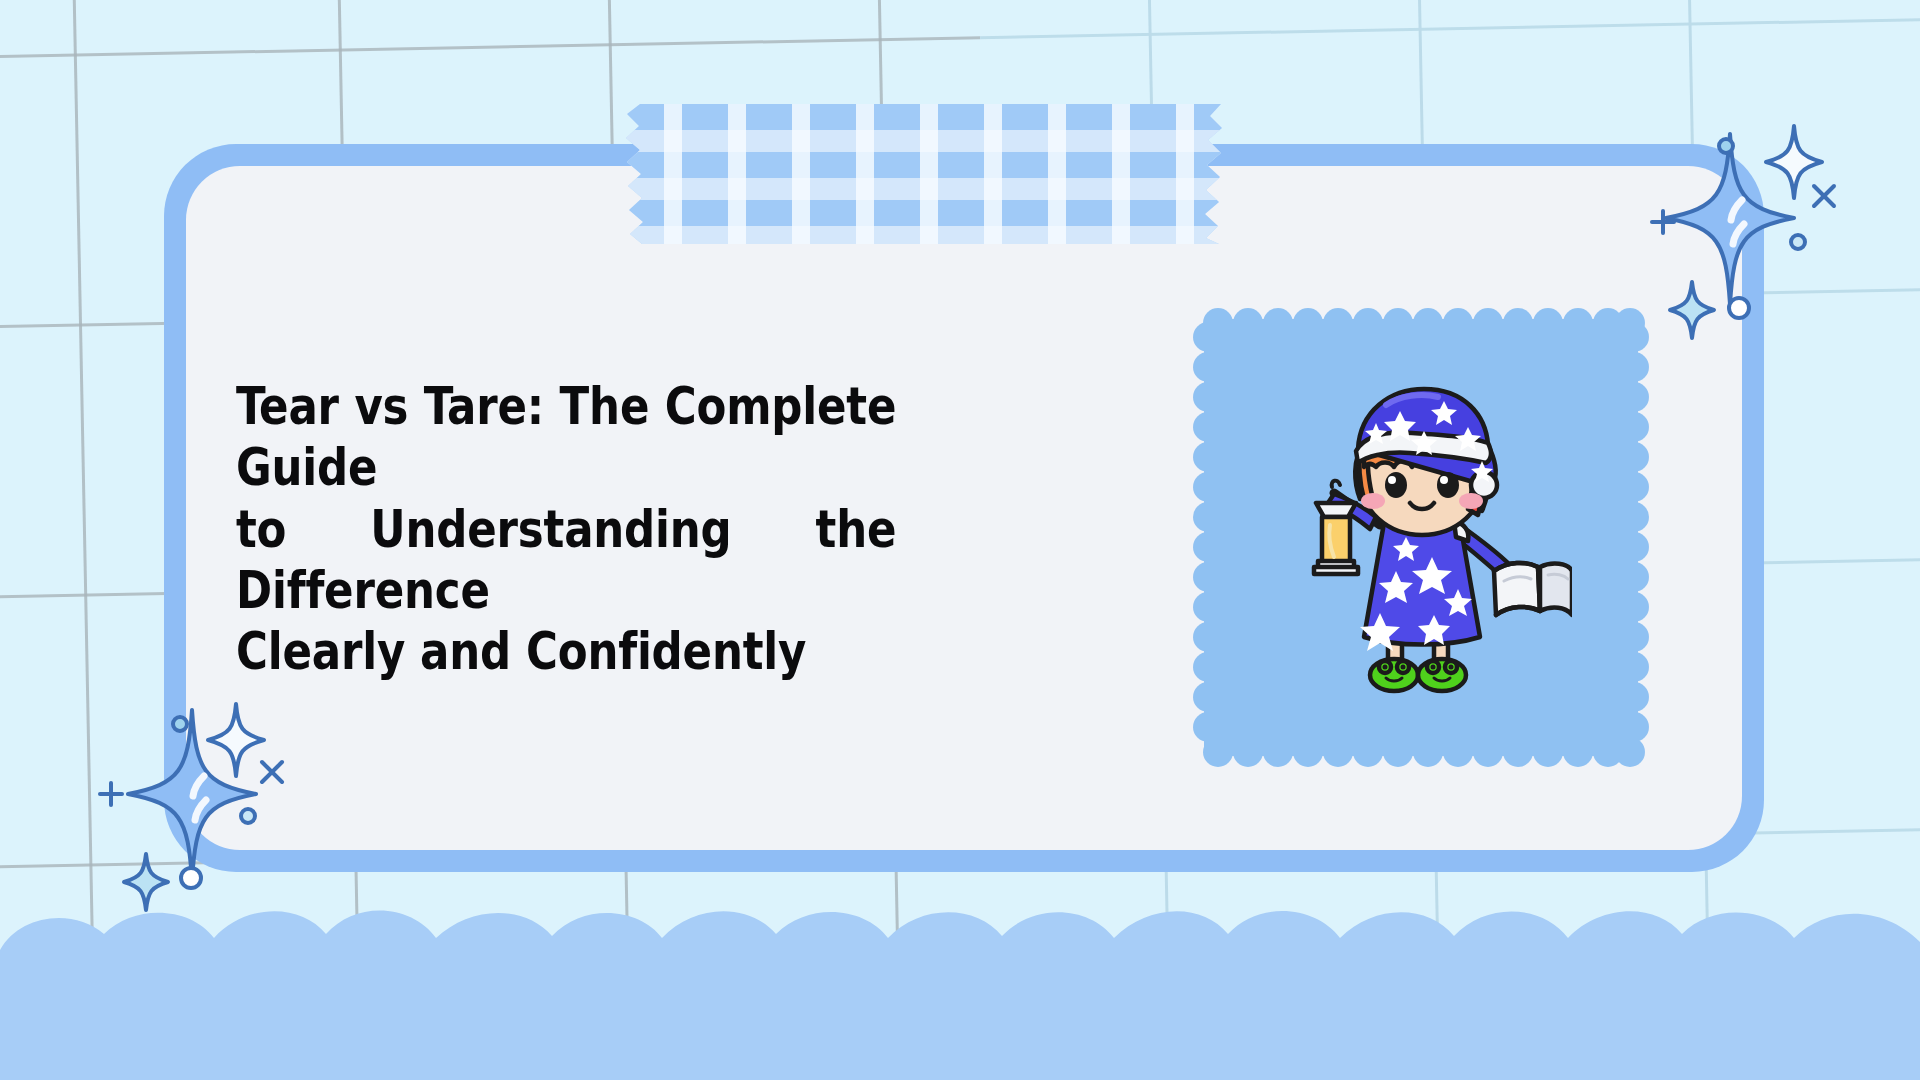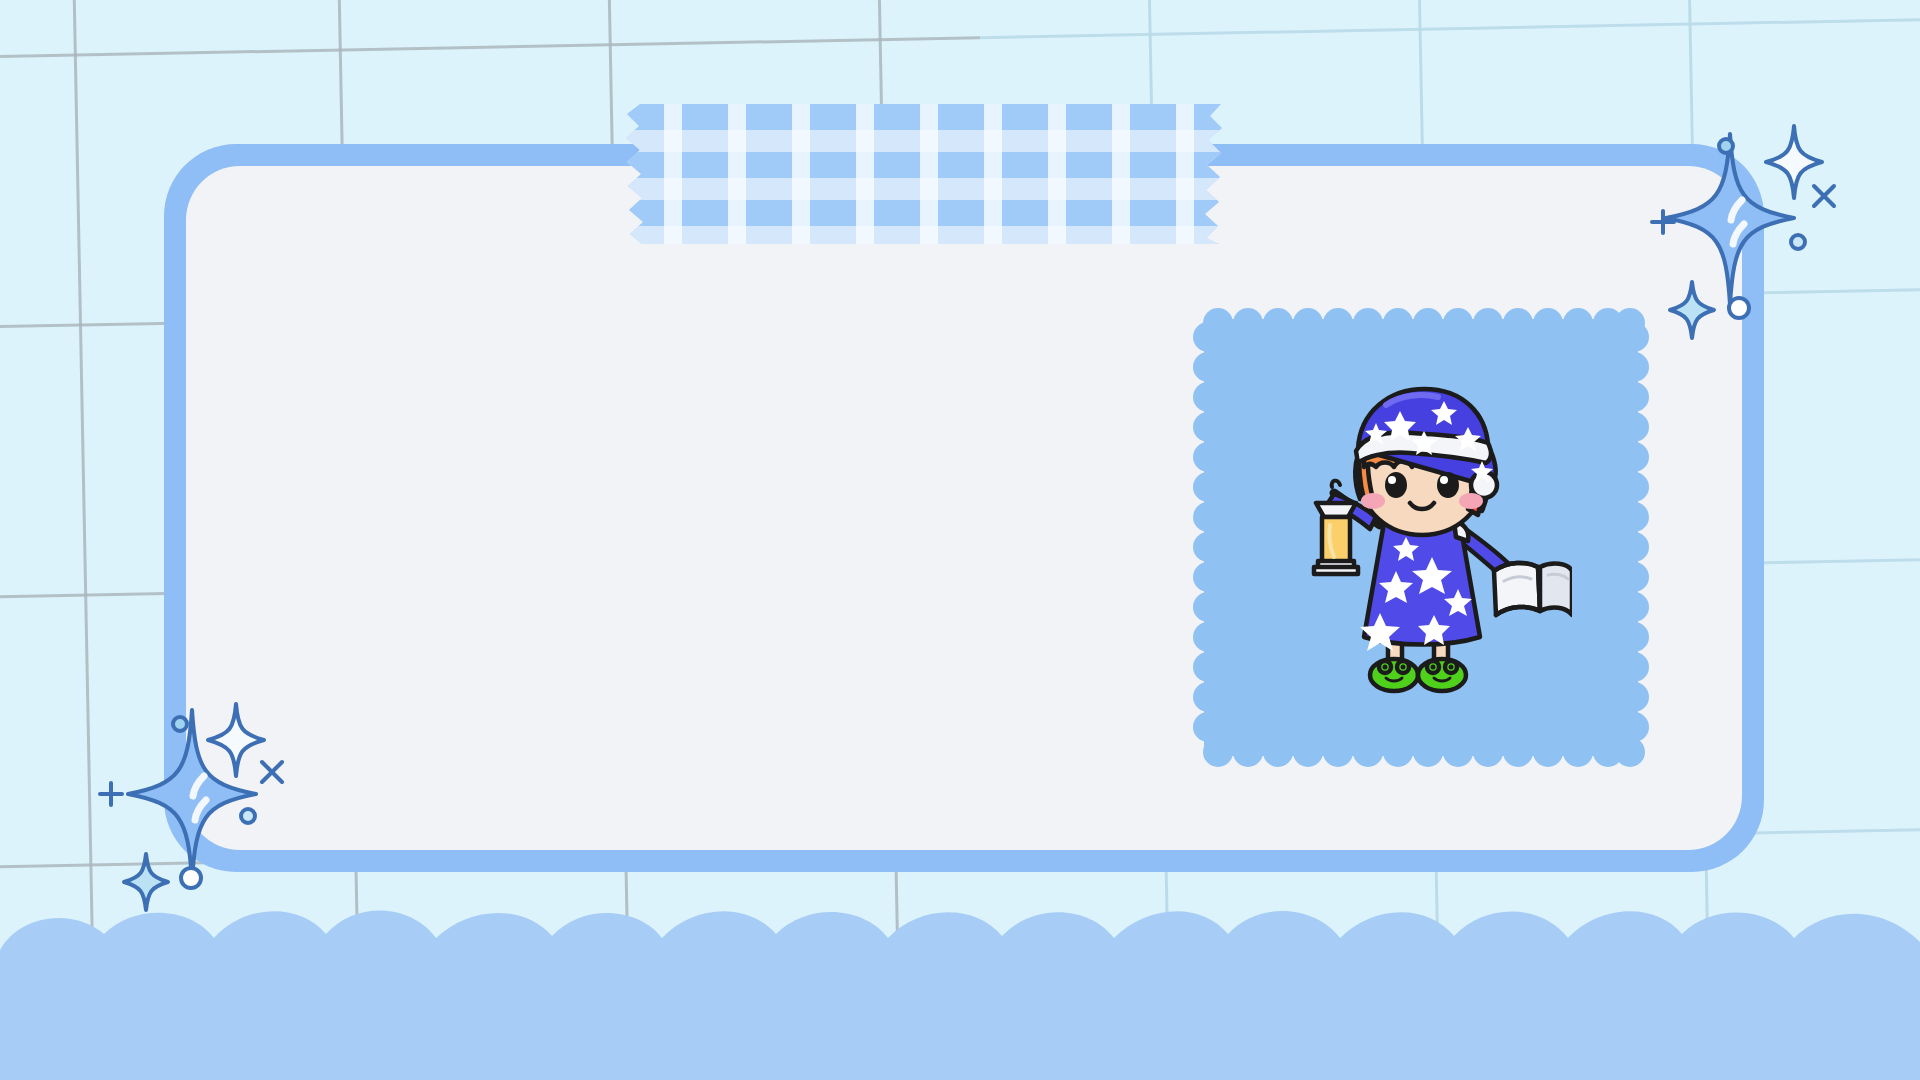--- a/index.html
+++ b/index.html
@@ -229,20 +229,27 @@
           <rect x="0" y="26" width="625" height="22"></rect>
           <rect x="0" y="74" width="625" height="22"></rect>
           <rect x="0" y="122" width="625" height="18"></rect>
         </g>
 
         <rect x="0" y="0" width="625" height="140" fill="#DFF0FE" opacity="0.18"></rect>
       </g>
     </svg>
   </div>
 
+  <div class="title-wrap">
+    <h1 class="title">
+      <span class="line just">Tear vs Tare: The Complete Guide</span>
+      <span class="line just">to  Understanding  the  Difference</span>
+      <span class="line">Clearly and Confidently</span>
+    </h1>
+  </div>
 
   <div class="photo-frame">
     <svg class="scallop" viewBox="0 0 462 465" xmlns="http://www.w3.org/2000/svg">
       <defs>
         <mask id="scallopMask">
           <rect width="462" height="465" fill="black"></rect>
           <g fill="white">
             <rect x="14" y="14" width="434" height="437"></rect>
 
             <circle cx="28" cy="18" r="15"></circle>

